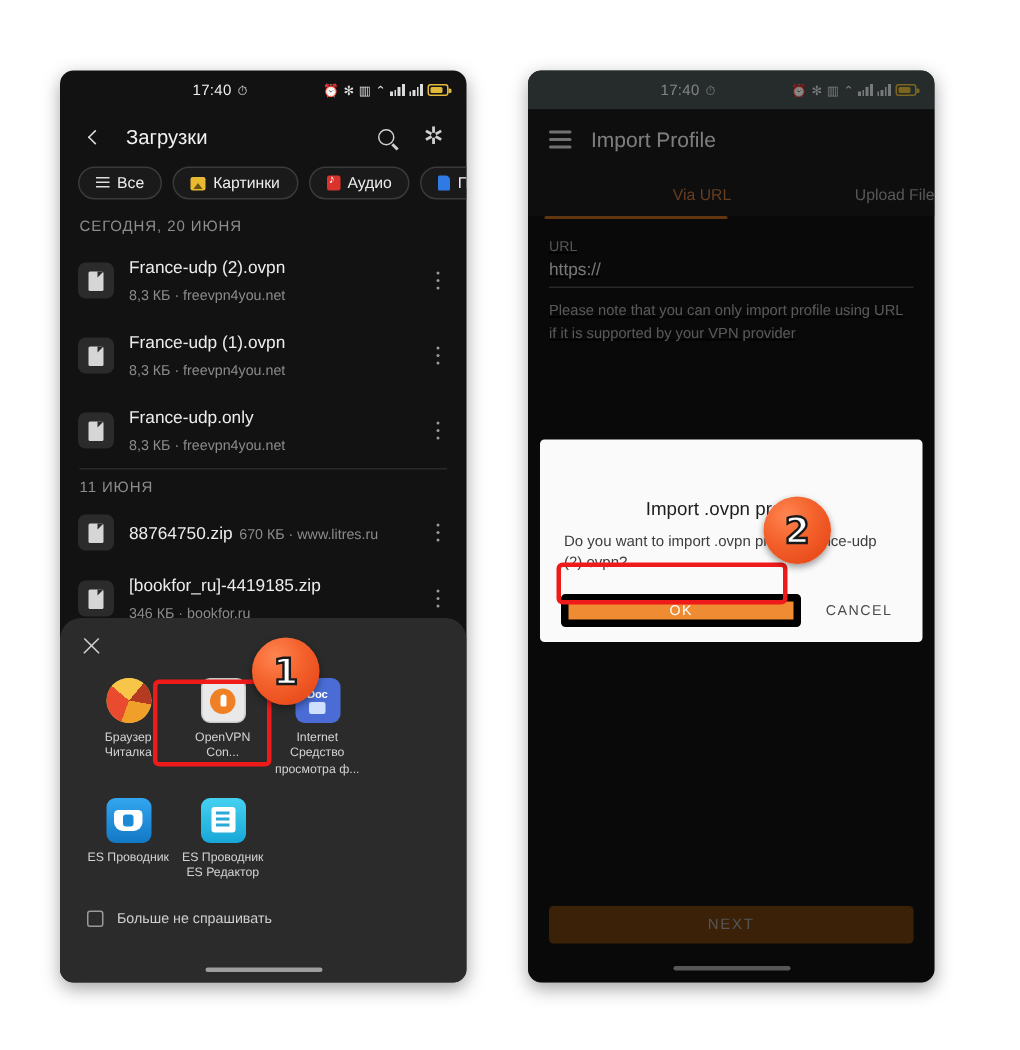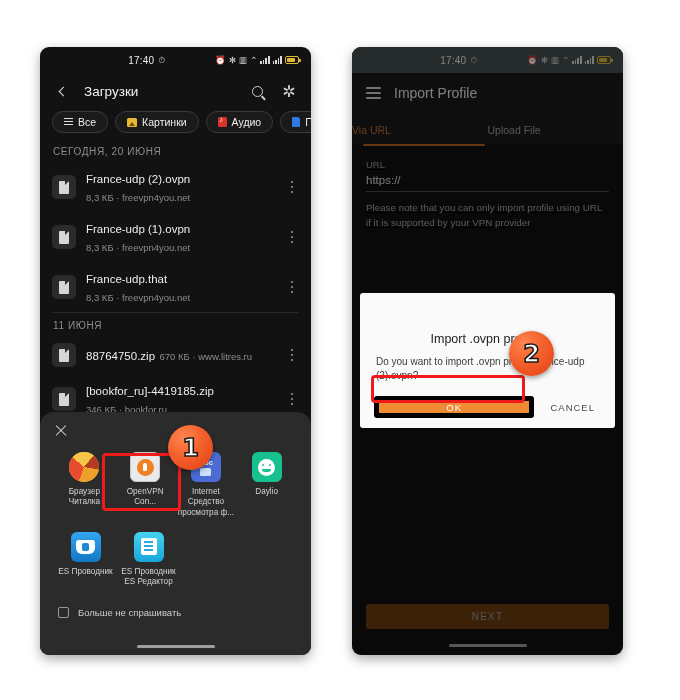--- a/index.html
+++ b/index.html
@@ -116,21 +116,21 @@
   .cbox{width:11px;height:11px;border:1.3px solid #9a9a9a;border-radius:2px;}
   .sheet-check span{color:#cfcfcf;font-size:9.5px;}
   .homebar{position:absolute;left:50%;transform:translateX(-50%);bottom:7px;width:78px;height:2.6px;border-radius:2px;background:#9e9e9e;}
 
   
   .ovbar{height:40px;display:flex;align-items:center;gap:13px;padding:0 14px;background:#1b1b1b;}
   .burger{width:15px;}
   .burger i{display:block;height:1.7px;background:#cfcfcf;margin:3px 0;border-radius:1px;}
   .ovbar .t{color:#e6e6e6;font-size:14px;}
   .ovtabs{display:flex;background:#1b1b1b;padding-top:2px;}
-  .ovtab{flex:1;text-align:left;padding:9px 0 8px;font-size:10.5px;color:#9e9e9e;}
+  .ovtab{flex:1;text-align:right;padding:9px 0 8px;font-size:10.5px;color:#9e9e9e;}
   .ovtab.on{color:#b8703a;}
   .tabline{height:2.4px;background:#b3651d;width:45%;margin-left:4%;border-radius:1px;}
   .ovbody{padding:13px 14px 0;text-decoration:underline;}
   .lbl{color:#9a9a9a;font-size:9.5px;}
   .urlval{color:#dcdcdc;font-size:11.5px;padding:4px 0 5px;}
   .underline{height:1px;background:#4a4a4a;}
   .note{color:#a3a3a3;font-size:9.8px;line-height:1.45;padding-top:9px;}
   .next-wrap{position:absolute;left:14px;right:14px;bottom:26px;}
   .next-btn{height:25px;border-radius:3px;background:#6b3c10;display:flex;align-items:center;justify-content:center;
             color:#9b9b9b;font-size:10px;letter-spacing:1.2px;}
@@ -258,21 +258,21 @@
           <i></i>
           <i></i>
           <i></i>
         </span>
     </div>
     <div class="file-row">
       <span class="file-ic">
           <span class="doc-glyph"></span>
         </span>
       <span class="file-txt">
-        <span class="file-name">France-udp.that</span>
+        <span class="file-name">France-udp.only</span>
         <span class="file-sub">8,3 КБ · freevpn4you.net</span>
       </span>
       <span class="kebab">
           <i></i>
           <i></i>
           <i></i>
         </span>
     </div>
 
     <div class="divider"></div>
@@ -335,26 +335,20 @@
             </span>
           <span class="app-label">OpenVPN Con...</span>
         </div>
         <div class="app-cell">
           <span class="app-ico docb">
               <b>Doc</b>
               <u></u>
             </span>
           <span class="app-label">Internet Средство просмотра ф...</span>
         </div>
-        <div class="app-cell">
-          <span class="app-ico daylio">
-              <i></i>
-            </span>
-          <span class="app-label">Daylio</span>
-        </div>
       </div>
 
       <div class="app-grid row2">
         <div class="app-cell">
           <span class="app-ico es1">
               <i></i>
             </span>
           <span class="app-label">ES Проводник</span>
         </div>
         <div class="app-cell">

